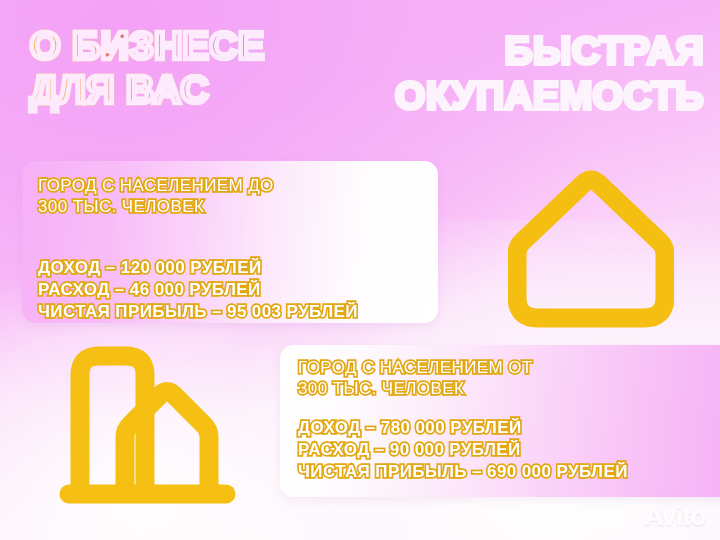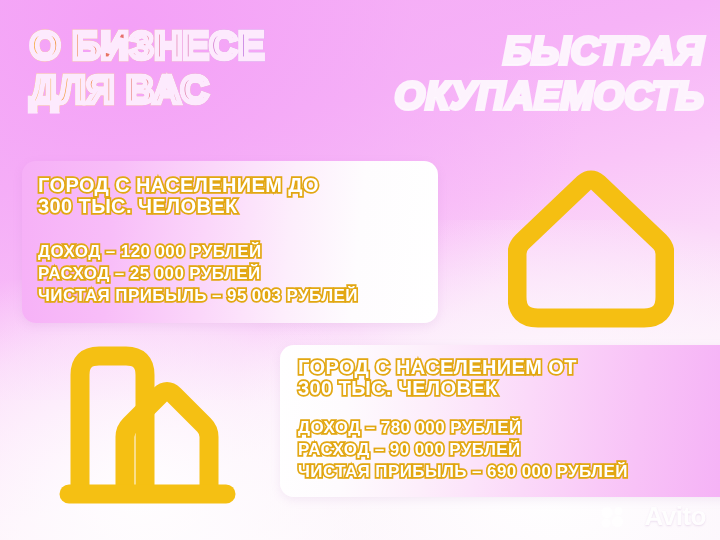--- a/index.html
+++ b/index.html
@@ -89,21 +89,20 @@
     color: #fdf3fd;
     -webkit-text-stroke: 4px #fdf3fd;
     font-size: 39px;
     line-height: 45px;
     text-shadow: 0 1px 1px rgba(255,255,255,0.5);
   }
   .headline-right .hl-line {
     color: #6d28d9;
     -webkit-text-fill-color: #fdf3fd;
     background: none;
-    font-style: italic;
   }
 
   
   .card {
     position: absolute;
     border-radius: 14px;
     box-shadow: 0 3px 10px rgba(180,120,190,0.13);
     box-sizing: border-box;
   }
   .card-1 {
@@ -117,30 +116,30 @@
   .card-2 {
     left: 280px;
     top: 345px;
     width: 495px;
     height: 152px;
     background: linear-gradient(95deg, #ffffff 0%, #fefbfe 14%, #fdeefb 30%, #fbd9f9 50%, #f8c2f7 72%, #f5b2f6 90%, #f4abf5 100%);
     padding: 12px 0 0 18px;
   }
 
   .card-head {
-    font-weight: bold;
-    font-size: 20px;
+    font-weight: normal;
+    font-size: 17px;
     line-height: 21px;
     letter-spacing: 0.4px;
     color: #ffffff;
     -webkit-text-stroke: 3.4px #e2a712;
     paint-order: stroke fill;
   }
   .card-stats {
-    margin-top: 24px;
+    margin-top: 40px;
   }
   .card-2 .card-stats {
     margin-top: 18px;
   }
   .stat-line {
     font-weight: bold;
     font-size: 17px;
     line-height: 22px;
     letter-spacing: 0.4px;
     color: #ffffff;
@@ -204,21 +203,21 @@
     <span class="hl-line">ОКУПАЕМОСТЬ</span>
   </div>
 
   <div class="card card-1">
     <div class="card-head">
       <div>ГОРОД С НАСЕЛЕНИЕМ ДО</div>
       <div>300 ТЫС. ЧЕЛОВЕК</div>
     </div>
     <div class="card-stats">
       <div class="stat-line">ДОХОД – 120 000 РУБЛЕЙ</div>
-      <div class="stat-line">РАСХОД – 25 000 РУБЛЕЙ</div>
+      <div class="stat-line">РАСХОД – 46 000 РУБЛЕЙ</div>
       <div class="stat-line">ЧИСТАЯ ПРИБЫЛЬ – 95 003 РУБЛЕЙ</div>
     </div>
   </div>
 
   <div class="card card-2">
     <div class="card-head">
       <div>ГОРОД С НАСЕЛЕНИЕМ ОТ</div>
       <div>300 ТЫС. ЧЕЛОВЕК</div>
     </div>
     <div class="card-stats">

